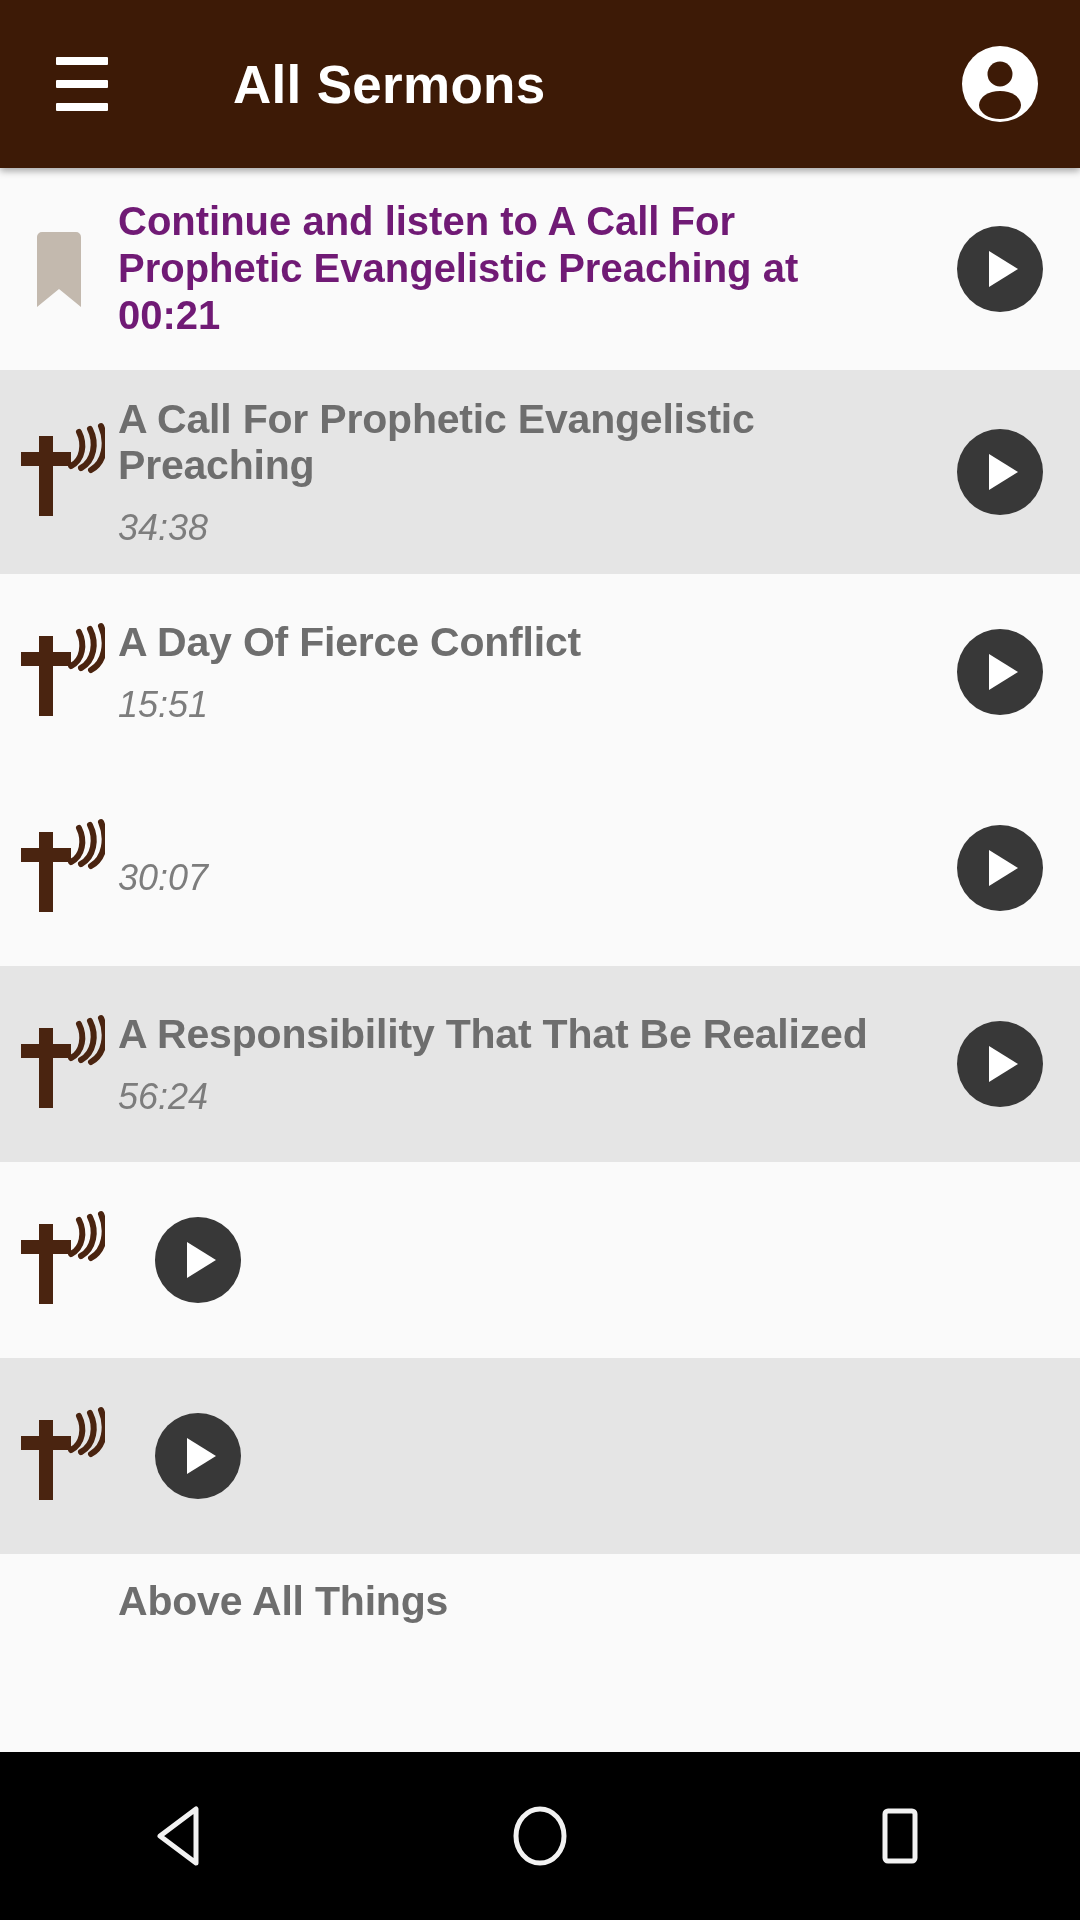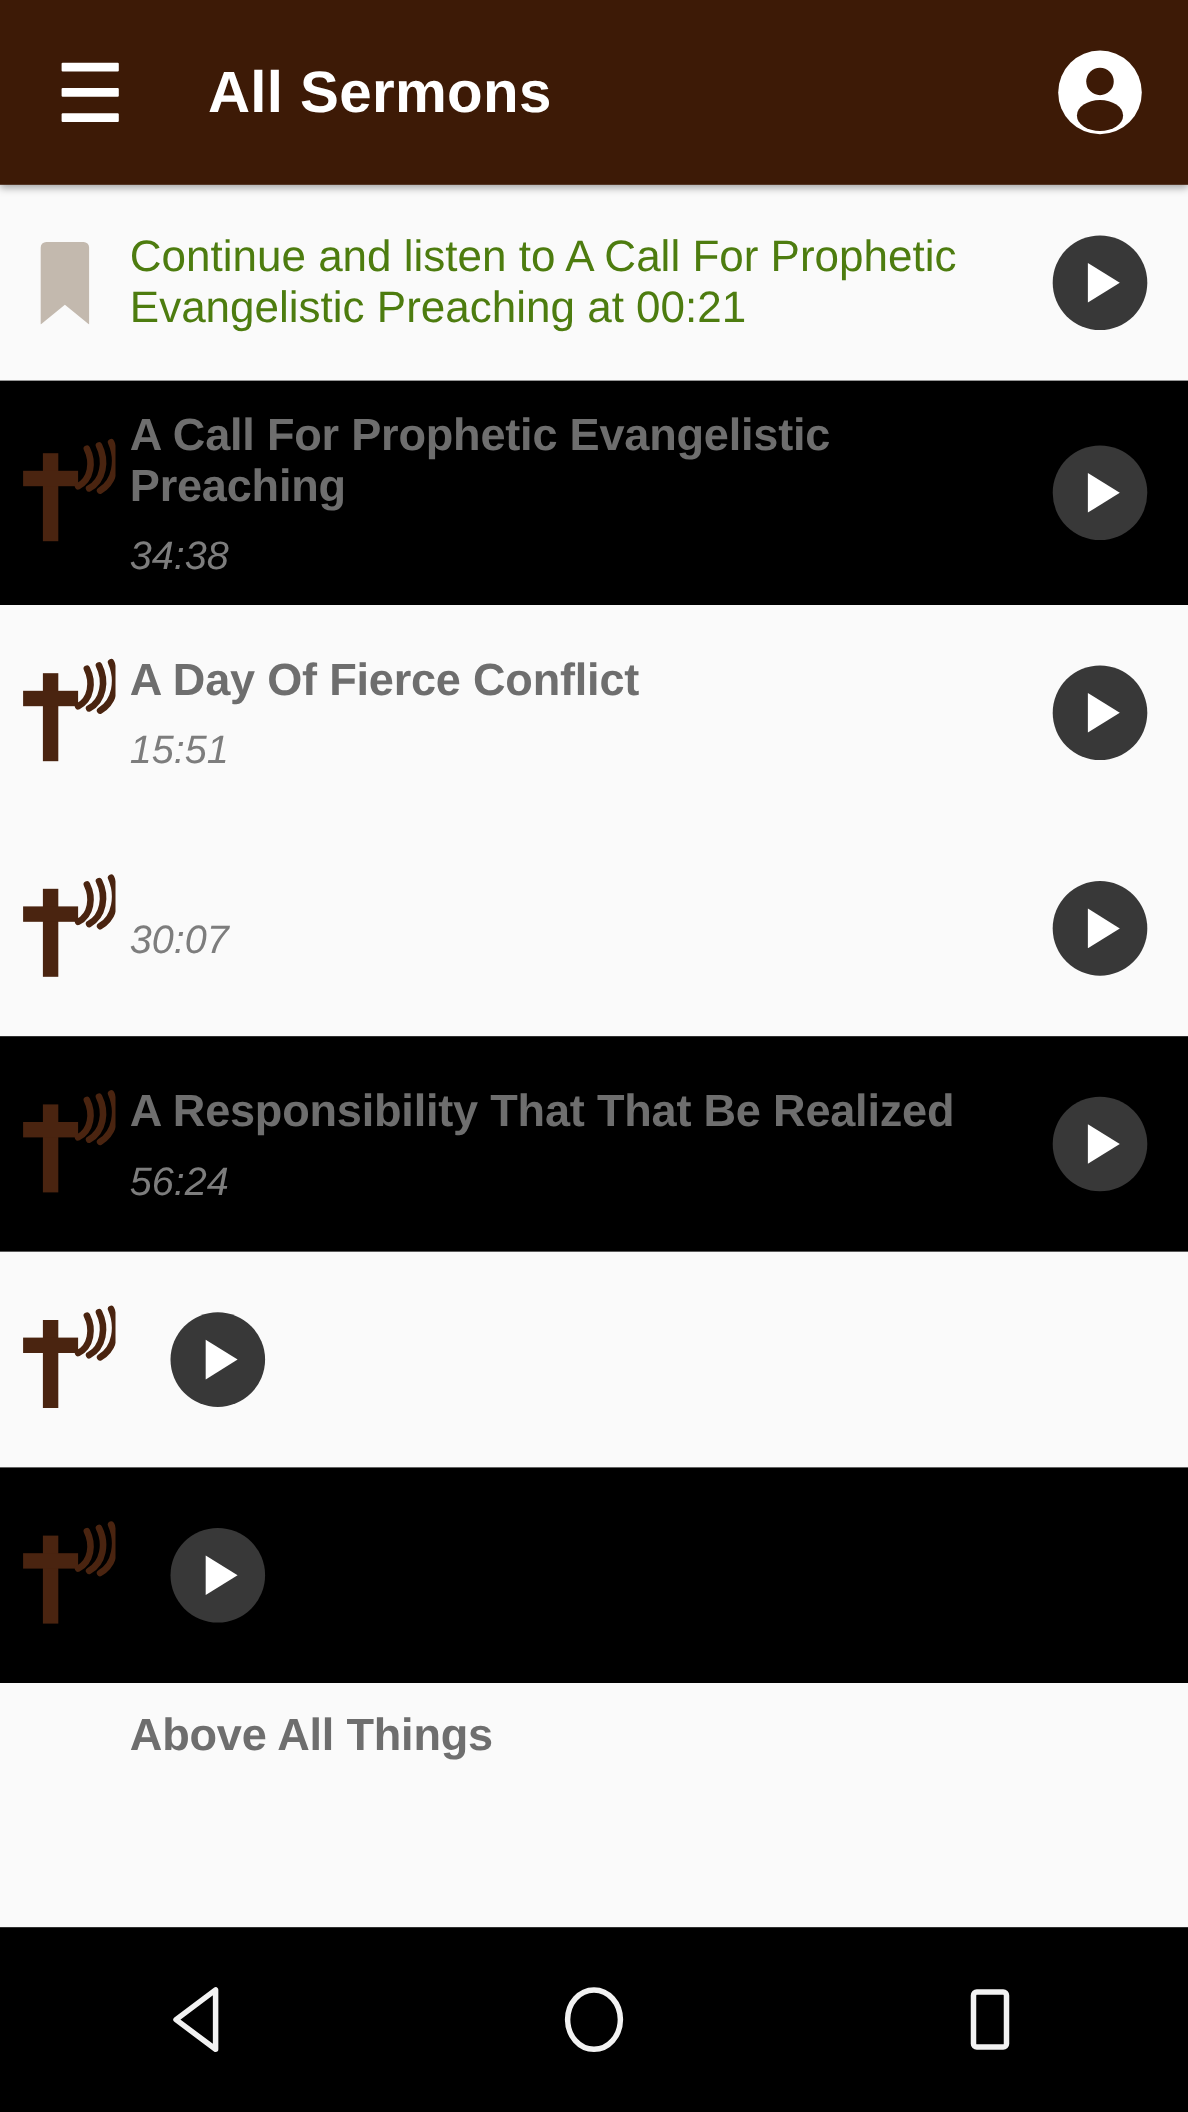--- a/index.html
+++ b/index.html
@@ -13,20 +13,21 @@
 
   
   .appbar {
     height:168px;
     background:#3d1a06;
     display:flex; align-items:center;
     flex:0 0 auto;
     position:relative;
     z-index:5;
     box-shadow:0 3px 7px rgba(0,0,0,0.34);
+    gap:44px;
   }
   .menu-btn {
     width:74px; height:74px;
     margin-left:45px;
     display:flex; flex-direction:column; justify-content:center; align-items:center;
     gap:15px;
     cursor:pointer;
   }
   .menu-btn span { display:block; width:52px; height:8px; background:#ffffff; border-radius:1px; }
   .appbar-title {
@@ -53,38 +54,38 @@
     position:relative;
   }
   .row {
     display:flex;
     align-items:center;
     width:1080px;
     padding:0;
     position:relative;
   }
   .row.odd  { background:#fafafa; }
-  .row.even { background:#000000; }
+  .row.even { background:#e5e5e5; }
 
   
   .continue-row { min-height:178px; padding:30px 0; }
   .icon-cell {
     width:118px;
     flex:0 0 118px;
     display:flex; align-items:center; justify-content:center;
   }
   .bookmark-ico { width:52px; height:76px; display:block; }
 
   .continue-text {
     flex:1 1 auto;
     padding-right:14px;
-    color:#4d7c0f;
+    color:#701a75;
     font-size:40px;
     line-height:1.18;
-    font-weight:400;
+    font-weight:700;
   }
 
   
   .sermon-row { min-height:196px; padding:26px 0; }
   .cross-ico { width:92px; height:100px; display:block; }
   .sermon-text { flex:1 1 auto; padding-right:14px; }
   .sermon-title {
     color:#6e6e6e;
     font-size:41px;
     font-weight:bold;

